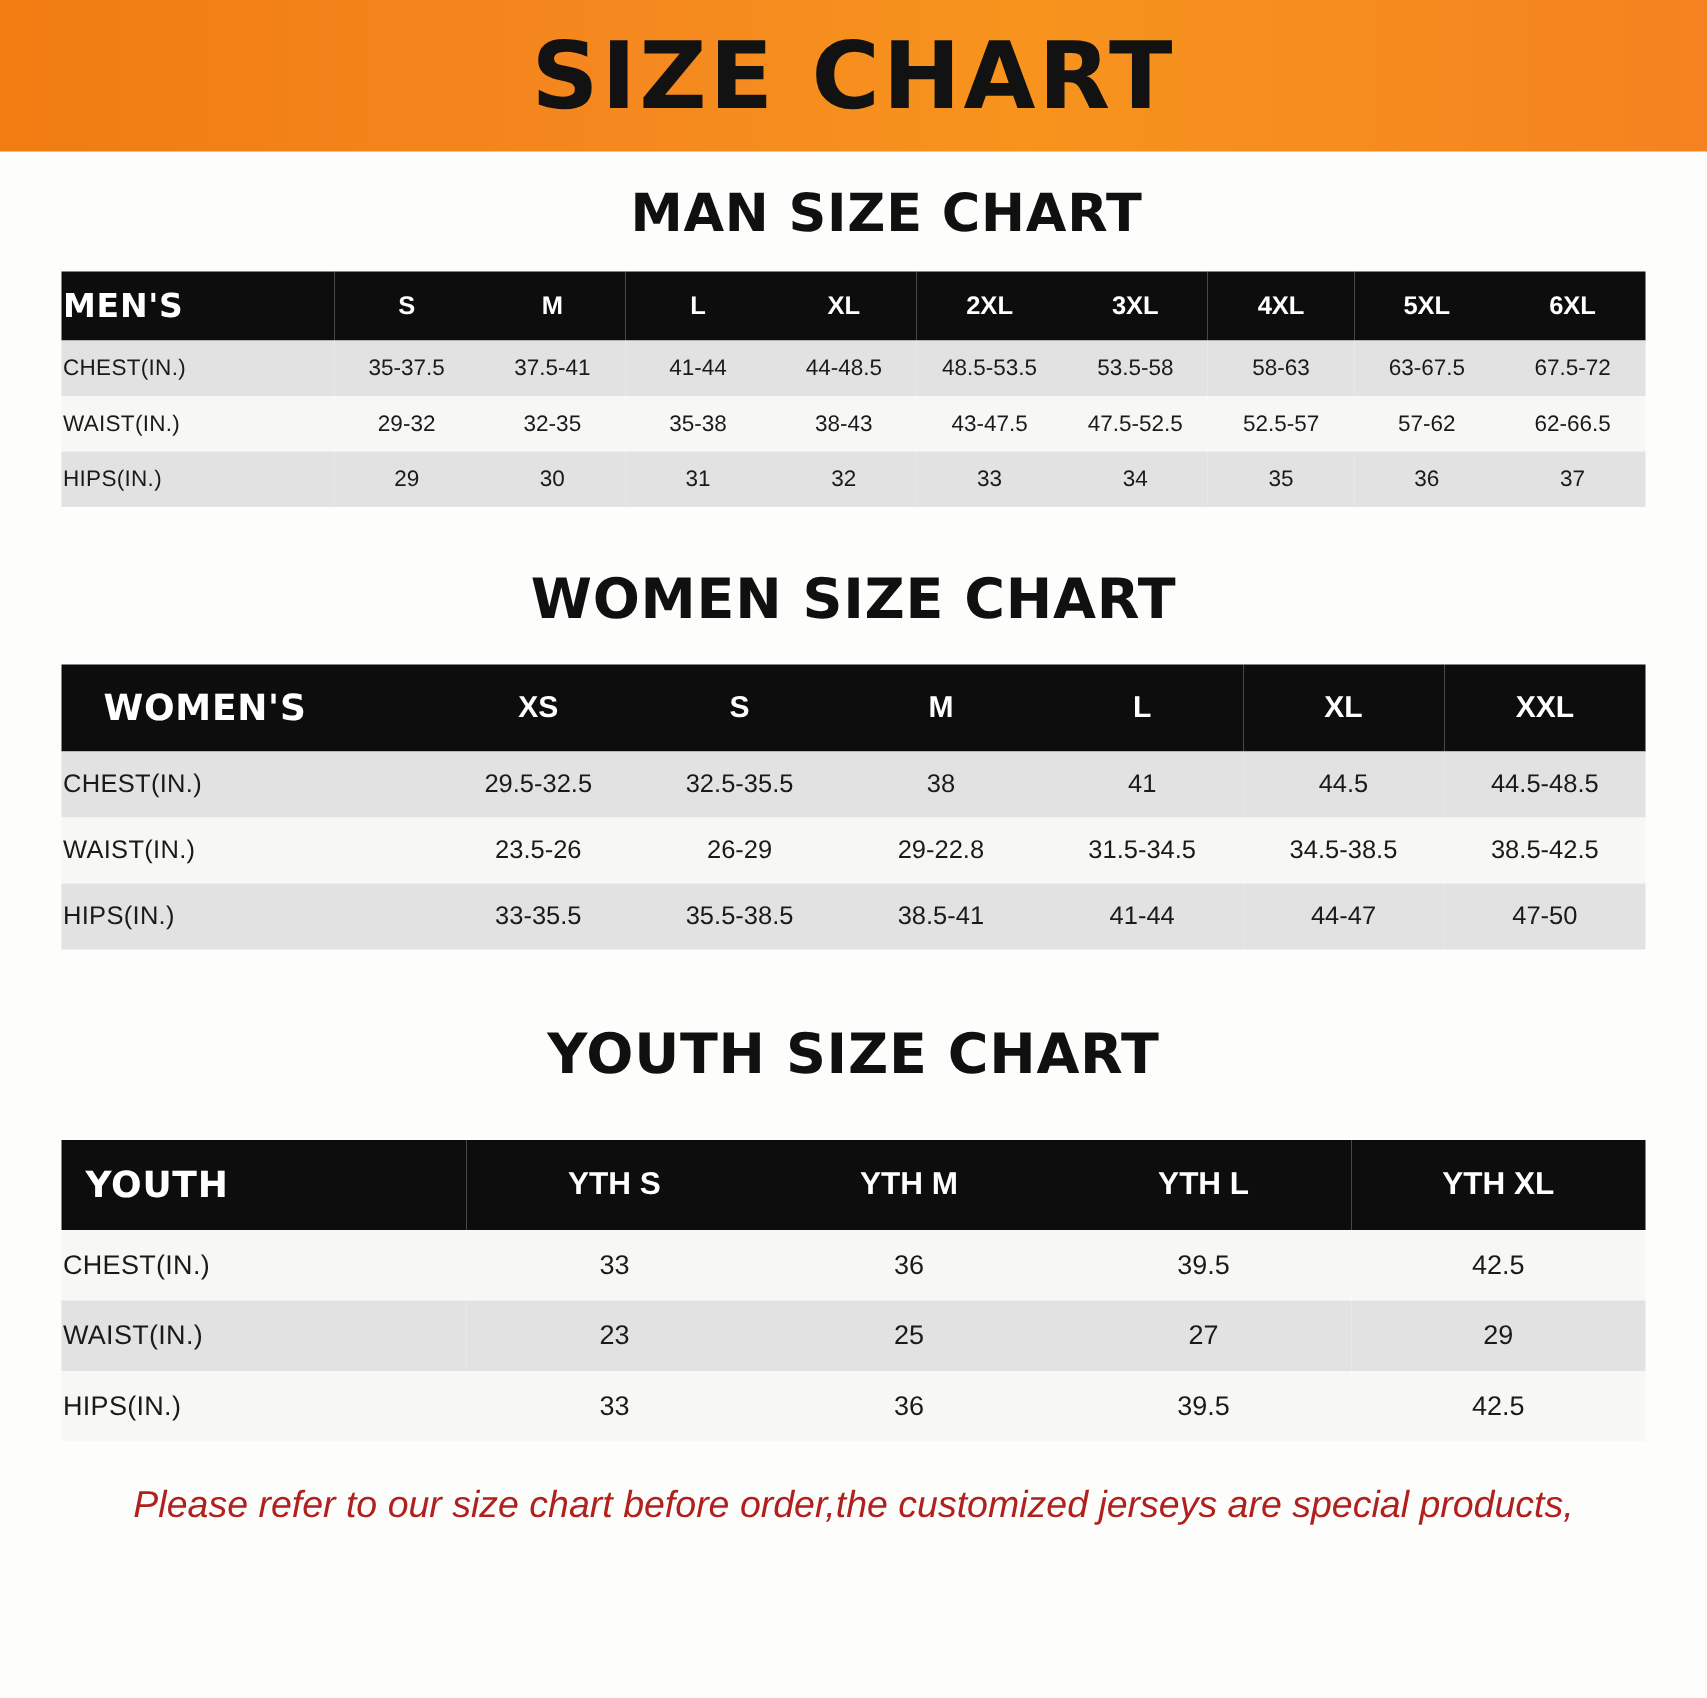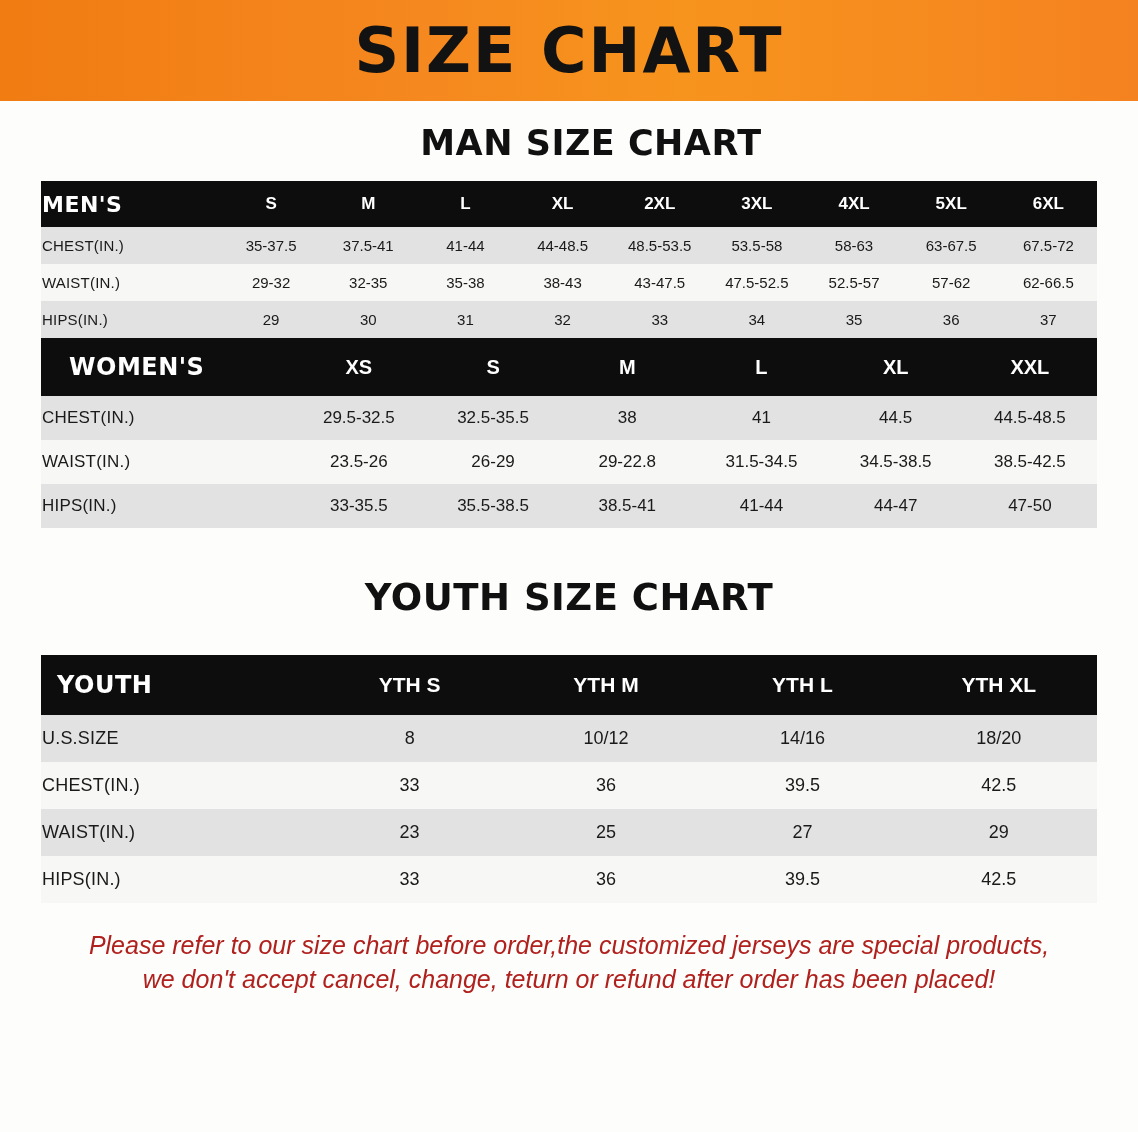--- a/index.html
+++ b/index.html
@@ -176,20 +176,21 @@
           <td>33</td>
           <td>34</td>
           <td>35</td>
           <td>36</td>
           <td>37</td>
         </tr>
       </tbody>
     </table>
   </div>
 
+  <div class="section-title title-women">WOMEN SIZE CHART</div>
   <div class="tbl-wrap">
     <table class="sz" id="women-table">
       <thead>
         <tr>
           <th class="rowlabel" style="width:21%">WOMEN'S</th>
           <th>XS</th>
           <th>S</th>
           <th>M</th>
           <th>L</th>
           <th>XL</th>
@@ -234,27 +235,20 @@
       <thead>
         <tr>
           <th class="rowlabel" style="width:24%">YOUTH</th>
           <th>YTH S</th>
           <th>YTH M</th>
           <th>YTH L</th>
           <th>YTH XL</th>
         </tr>
       </thead>
       <tbody>
-        <tr class="odd">
-          <td class="rowlabel">U.S.SIZE</td>
-          <td>8</td>
-          <td>10/12</td>
-          <td>14/16</td>
-          <td>18/20</td>
-        </tr>
         <tr class="even">
           <td class="rowlabel">CHEST(IN.)</td>
           <td>33</td>
           <td>36</td>
           <td>39.5</td>
           <td>42.5</td>
         </tr>
         <tr class="odd">
           <td class="rowlabel">WAIST(IN.)</td>
           <td>23</td>
@@ -268,16 +262,15 @@
           <td>36</td>
           <td>39.5</td>
           <td>42.5</td>
         </tr>
       </tbody>
     </table>
   </div>
 
   <div class="note">
     <span class="note-line">Please refer to our size chart before order,the customized jerseys are special products,</span>
-    <span class="note-line">we don't accept cancel, change, teturn or refund after order has been placed!</span>
   </div>
 
 </div>
 
 </body></html>

